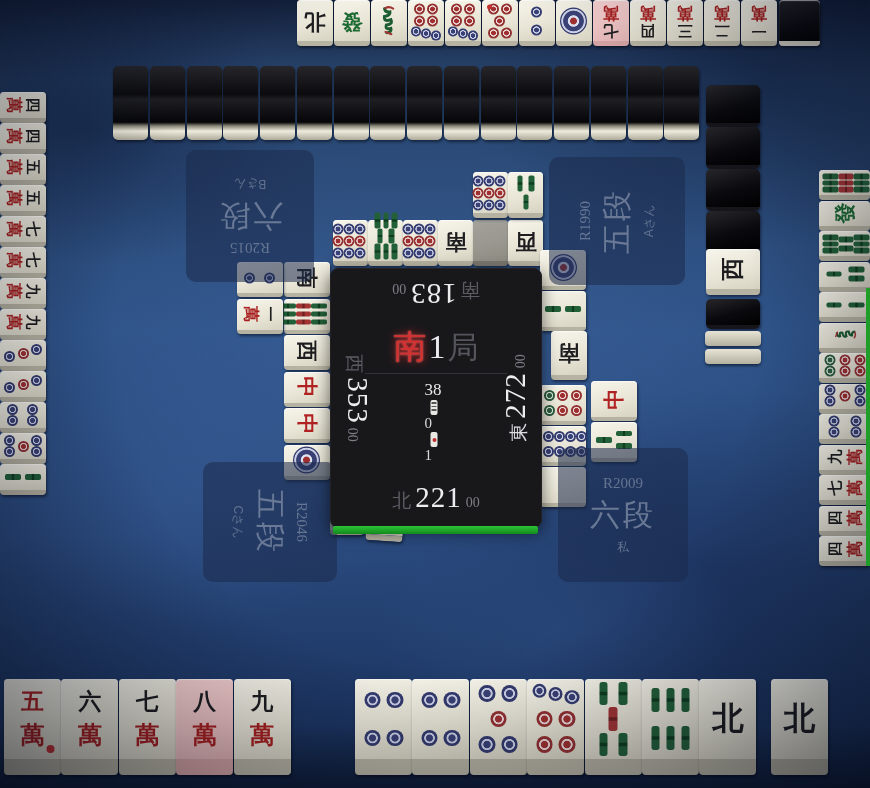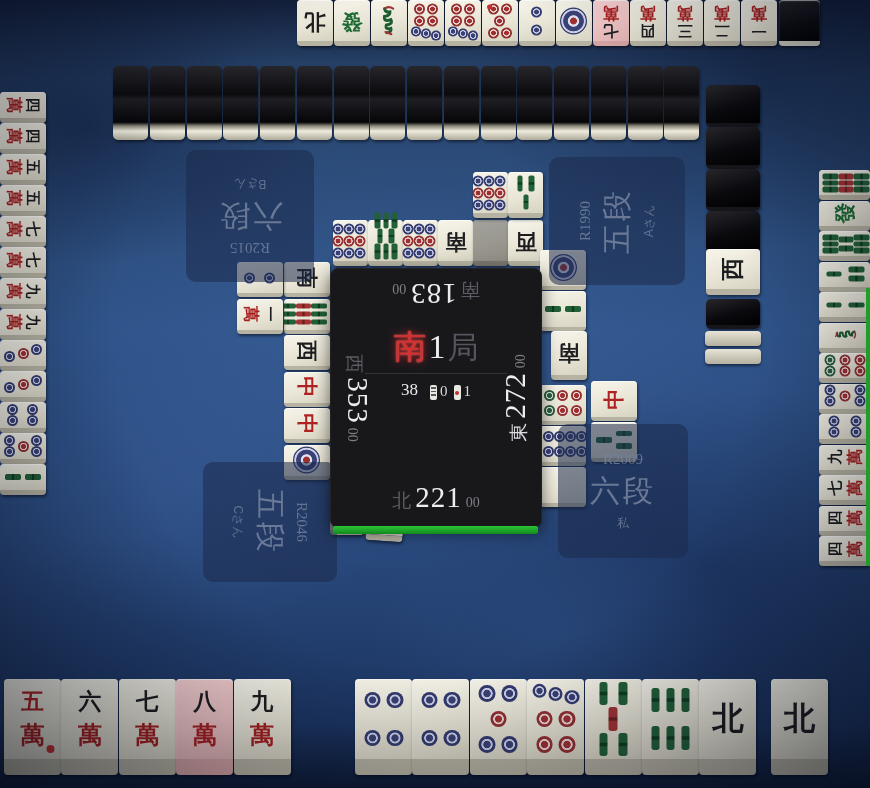--- a/index.html
+++ b/index.html
@@ -68,41 +68,41 @@
   .sc.top{left:50%;top:24px;transform:translate(-50%,-50%) rotate(180deg);}
   .sc.bottom{left:50%;top:calc(100% - 30px);transform:translate(-50%,-50%);}
   .sc.left{left:26px;top:50%;transform:translate(-50%,-50%) rotate(90deg);}
   .sc.right{left:calc(100% - 26px);top:50%;transform:translate(-50%,-50%) rotate(-90deg);}
   .sc.right .wind{color:#dcdce2;}
   .round{position:absolute;left:50%;top:56px;transform:translateX(-50%);display:flex;align-items:baseline;}
   .round .rw{font-size:33px;color:#d23030;text-shadow:0 0 9px rgba(225,40,40,.95),0 0 2px #ff8a8a;}
   .round .rn{font-size:34px;color:#ededf1;margin:0 2px;}
   .round .rk{font-size:31px;color:#55565d;}
   .divider{position:absolute;left:50%;top:104px;transform:translateX(-50%);width:142px;height:1px;background:#323238;}
-  .counters{position:absolute;left:50%;top:111px;transform:translateX(-50%);display:flex;align-items:flex-end;}
+  .counters{position:absolute;left:50%;top:111px;transform:translateX(-50%);display:flex;align-items:flex-start;flex-direction:column;}
   .cnum{font-size:17px;color:#e9e9eb;margin-right:6px;}
   .cnum2{font-size:15px;color:#d9d9dc;}
   .stickicon{display:inline-block;width:7px;height:15px;background:#e9e9e4;border-radius:2px;position:relative;margin:0 3px 0 6px;}
   .stickicon.s100::after{content:"";position:absolute;left:1px;right:1px;top:2px;bottom:2px;
     background:repeating-linear-gradient(180deg,#56565c 0 1.5px,transparent 1.5px 3.6px);}
   .stickicon.s1000::after{content:"";position:absolute;left:1.5px;top:5.5px;width:4px;height:4px;border-radius:50%;background:#c03030;}
   .turnbar{position:absolute;left:333px;top:526px;width:205px;height:8px;border-radius:2px;z-index:7;
     background:linear-gradient(180deg,#2cc437,#128a1c);}
   .eastbar{position:absolute;left:866px;top:288px;width:4px;height:278px;background:#1e9e28;z-index:3;}
 
   
   .plate{position:absolute;border-radius:10px;background:rgba(27,41,74,.55);z-index:2;
     display:flex;flex-direction:column;align-items:center;justify-content:center;gap:3px;color:#76849f;}
   .plate .rate{font-size:15px;opacity:.8;}
   .plate .rank{font-size:30px;letter-spacing:3px;opacity:.85;}
   .plate .pname{font-size:12px;opacity:.75;font-family:"Liberation Sans","DejaVu Sans",sans-serif;}
   .plate.top{left:186px;top:150px;width:128px;height:132px;transform:rotate(180deg);}
   .plate.right{left:553px;top:153px;width:128px;height:136px;transform:rotate(-90deg);}
   .plate.left{left:210px;top:455px;width:120px;height:134px;transform:rotate(90deg);}
-  .plate.self{left:558px;top:424px;width:130px;height:134px;}
+  .plate.self{left:558px;top:448px;width:130px;height:134px;}
 </style>
 </head>
 <body>
 
 <div id="stage">
   <div class="felt"></div>
 
   <div class="plate top">
     <div class="rate">R2015</div>
     <div class="rank">六段</div>

